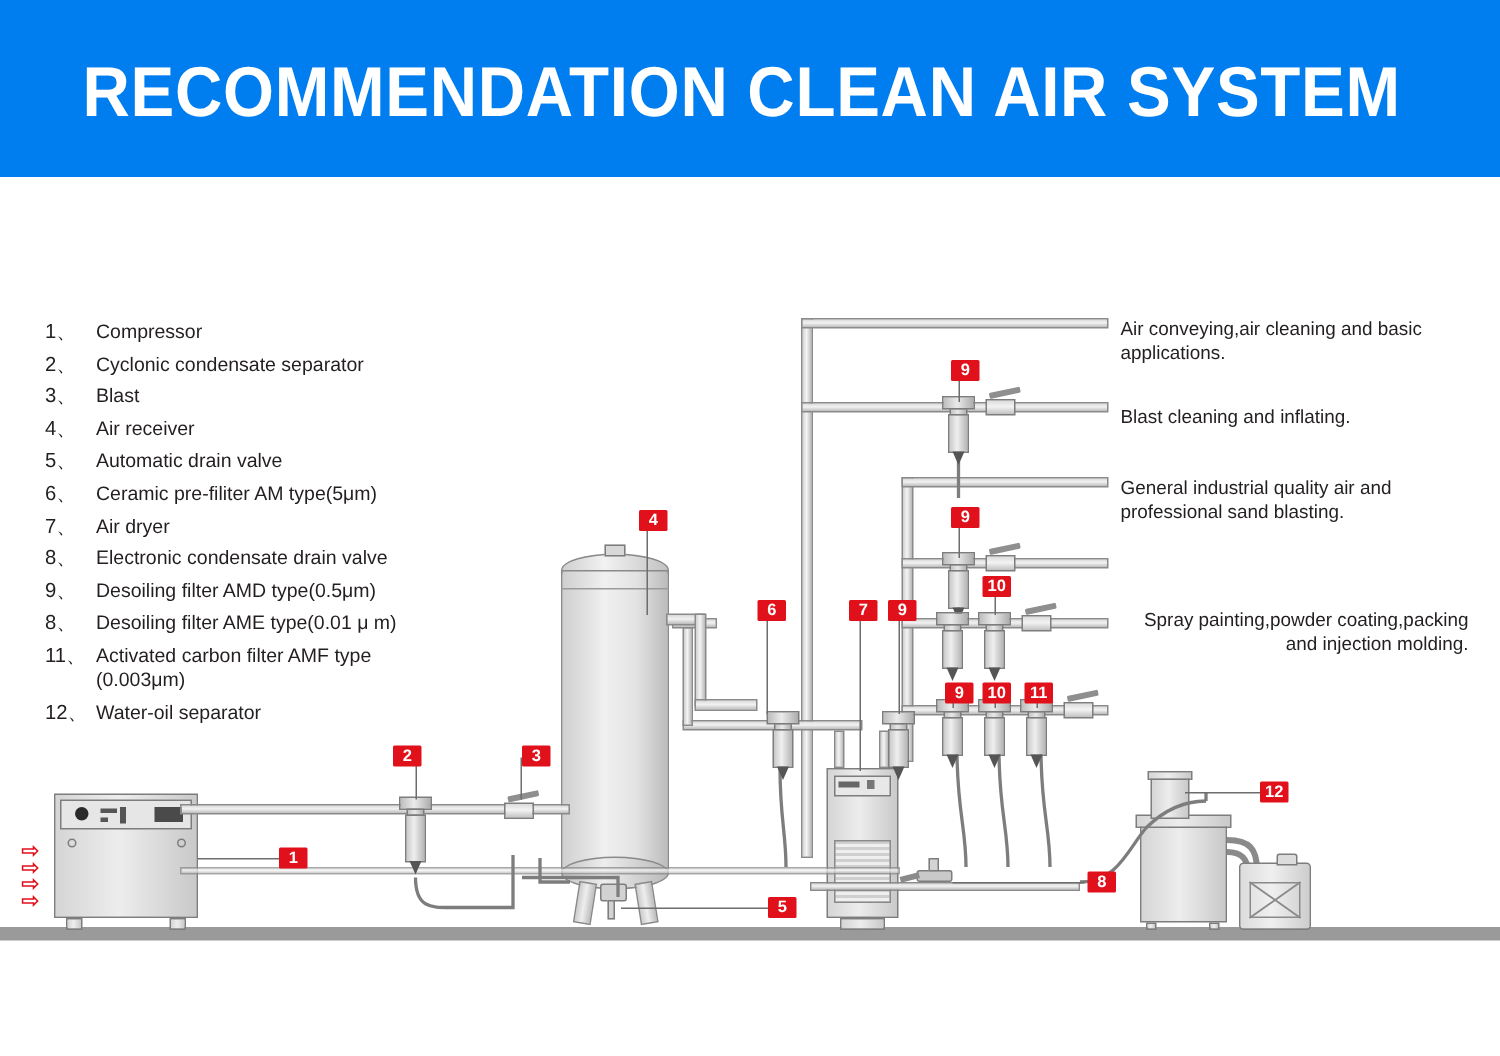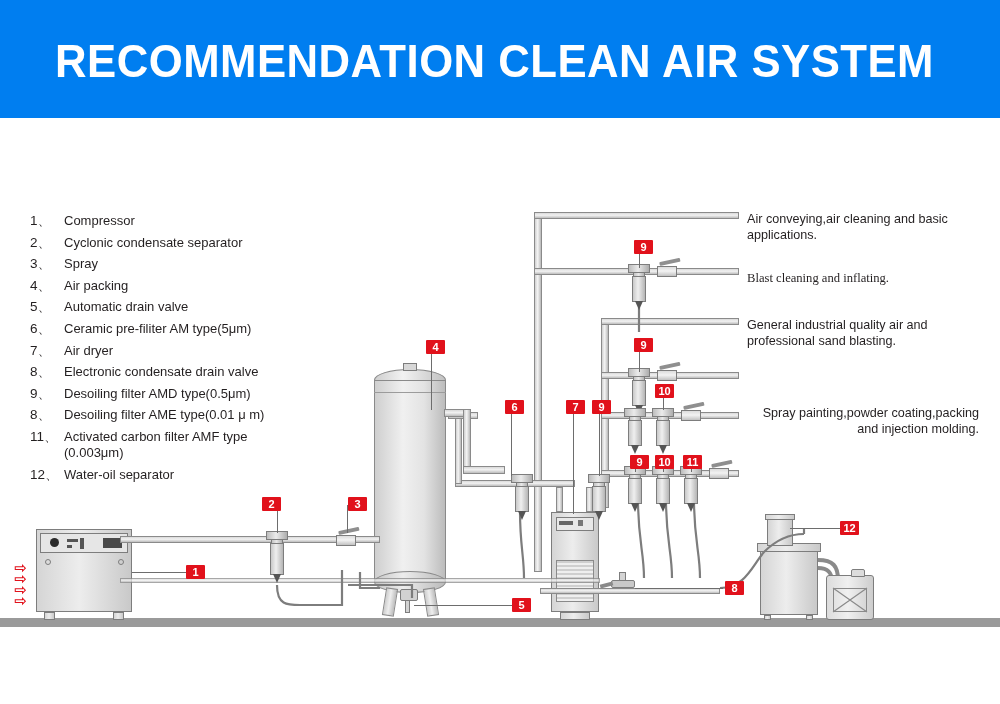--- a/index.html
+++ b/index.html
@@ -81,25 +81,25 @@
     <div class="lg-row">
       <span class="lg-num">1、</span>
       <span class="lg-txt">Compressor</span>
     </div>
     <div class="lg-row">
       <span class="lg-num">2、</span>
       <span class="lg-txt">Cyclonic condensate separator</span>
     </div>
     <div class="lg-row">
       <span class="lg-num">3、</span>
-      <span class="lg-txt">Spray</span>
+      <span class="lg-txt">Blast</span>
     </div>
     <div class="lg-row">
       <span class="lg-num">4、</span>
-      <span class="lg-txt">Air packing</span>
+      <span class="lg-txt">Air receiver</span>
     </div>
     <div class="lg-row">
       <span class="lg-num">5、</span>
       <span class="lg-txt">Automatic drain valve</span>
     </div>
     <div class="lg-row">
       <span class="lg-num">6、</span>
       <span class="lg-txt">Ceramic pre-filiter AM type(5μm)</span>
     </div>
     <div class="lg-row">
@@ -128,21 +128,21 @@
     <div class="lg-row">
       <span class="lg-num">12、</span>
       <span class="lg-txt">Water-oil separator</span>
     </div>
   </div>
 
   <div class="app" style="left:747px;top:212px;">
     <div>Air conveying,air cleaning and basic</div>
     <div>applications.</div>
   </div>
-  <div class="app" style="left:747px;top:271px;font-family:Liberation Serif, serif;">
+  <div class="app" style="left:747px;top:271px;">
     <div>Blast cleaning and inflating.</div>
   </div>
   <div class="app" style="left:747px;top:318px;">
     <div>General industrial quality air and</div>
     <div>professional sand blasting.</div>
   </div>
   <div class="app" style="left:747px;top:406px;text-align:right;">
     <div>Spray painting,powder coating,packing</div>
     <div>and injection molding.</div>
   </div>

